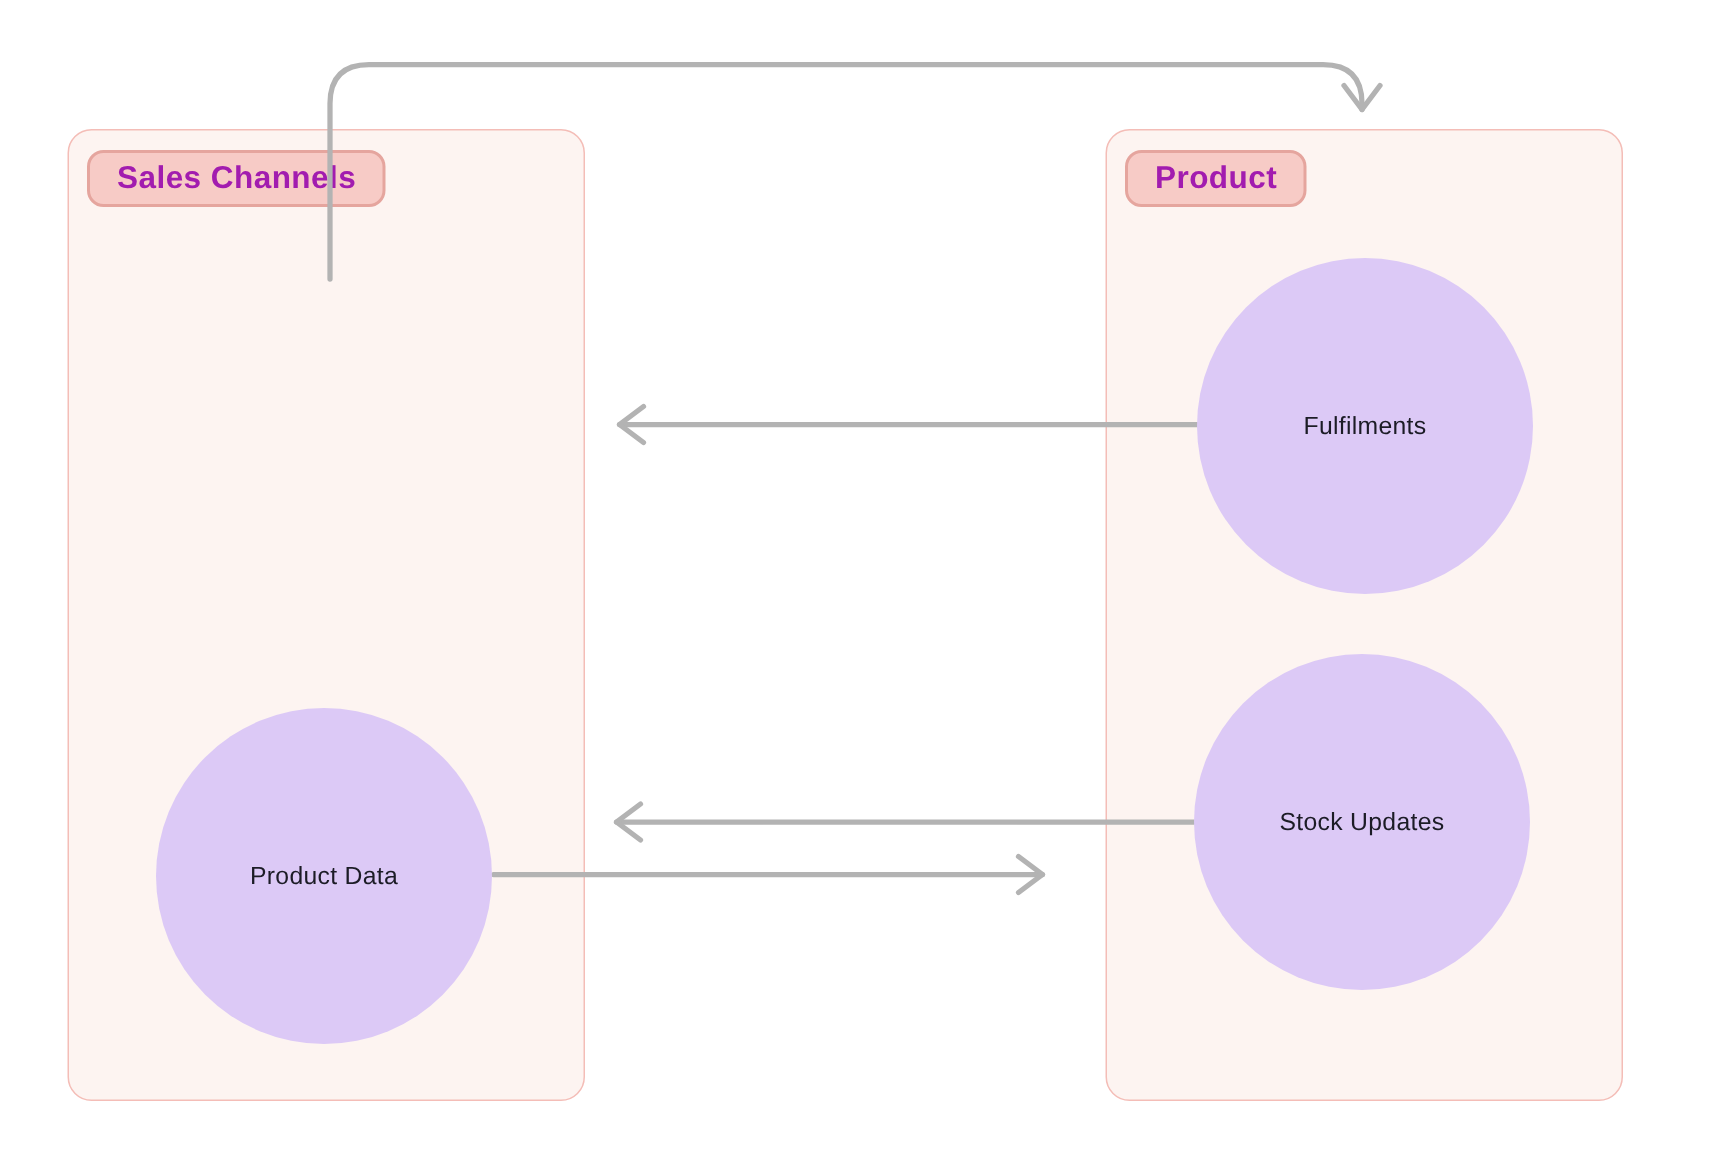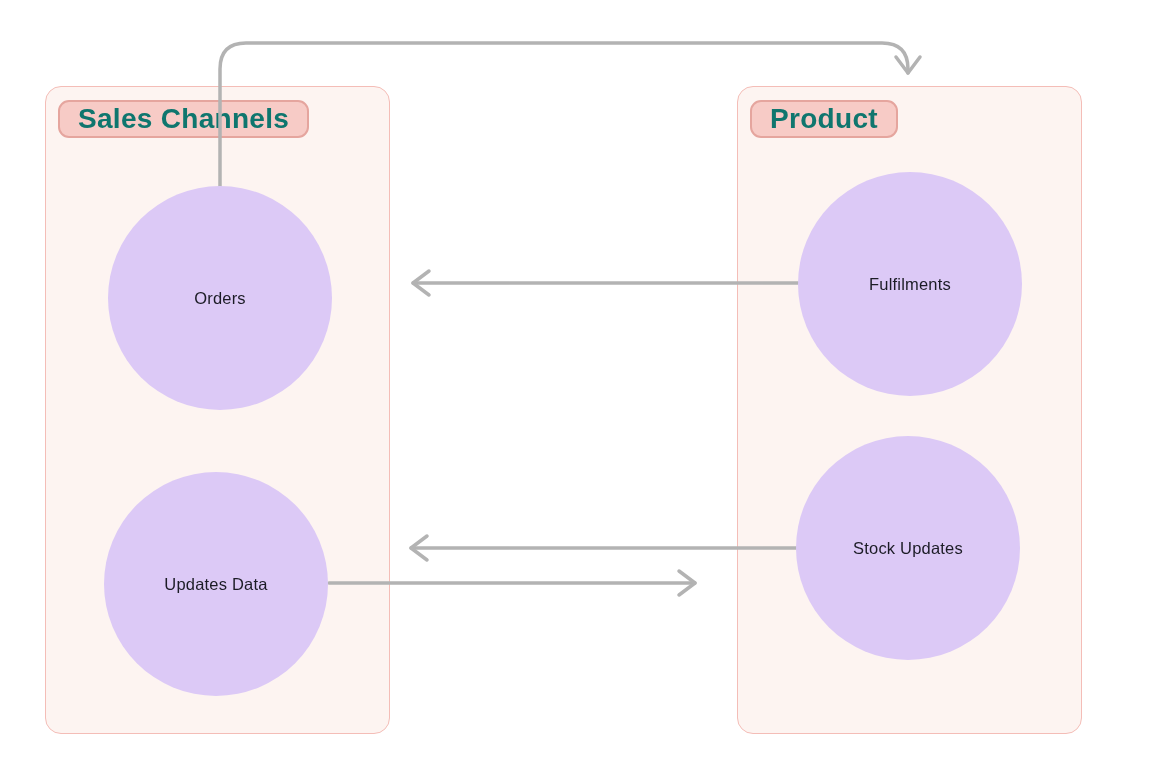--- a/index.html
+++ b/index.html
@@ -35,24 +35,24 @@
     position: absolute;
     top: 13px;
     left: 12px;
     height: 38px;
     line-height: 34px;
     padding: 0 18px;
     background: #f7cbc6;
     border: 2px solid #e5a59e;
     border-radius: 11px;
     box-sizing: border-box;
-    font-size: 28px;
+    font-size: 21px;
     font-weight: bold;
     letter-spacing: 0.3px;
-    color: #0f766e;
+    color: #a21caf;
     white-space: nowrap;
     z-index: 2;
   }
 
   
   .edges {
     position: absolute;
     left: 0;
     top: 0;
     width: 1150px;
@@ -109,26 +109,23 @@
       <marker id="arrowhead" viewBox="-20 -20 40 40" markerWidth="40" markerHeight="40" refX="0" refY="0" orient="auto" markerUnits="userSpaceOnUse">
         <path d="M -16 -12 L 0 0 L -16 12" fill="none" stroke="#b3b3b3" stroke-width="3.5" stroke-linecap="round" stroke-linejoin="round"></path>
       </marker>
     </defs>
     <path class="edge" marker-end="url(#arrowhead)" d="M 220 186 L 220 69 Q 220 43 246 43 L 882 43 Q 908 43 908 69 L 908 73"></path>
     <path class="edge" marker-end="url(#arrowhead)" d="M 798 283 L 413 283"></path>
     <path class="edge" marker-end="url(#arrowhead)" d="M 796 548 L 411 548"></path>
     <path class="edge" marker-end="url(#arrowhead)" d="M 329 583 L 695 583"></path>
   </svg>
 
-  <div class="node node-orders">
-    <span>Orders</span>
-  </div>
 
   <div class="node node-product-data">
-    <span>Updates Data</span>
+    <span>Product Data</span>
   </div>
 
   <div class="node node-fulfilments">
     <span>Fulfilments</span>
   </div>
 
   <div class="node node-stock-updates">
     <span>Stock Updates</span>
   </div>
 

